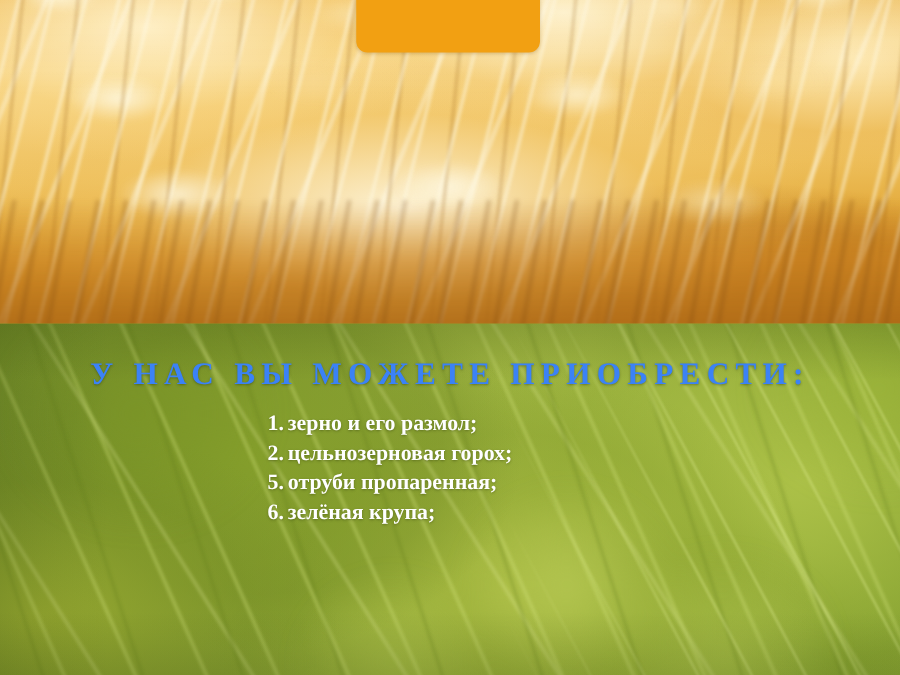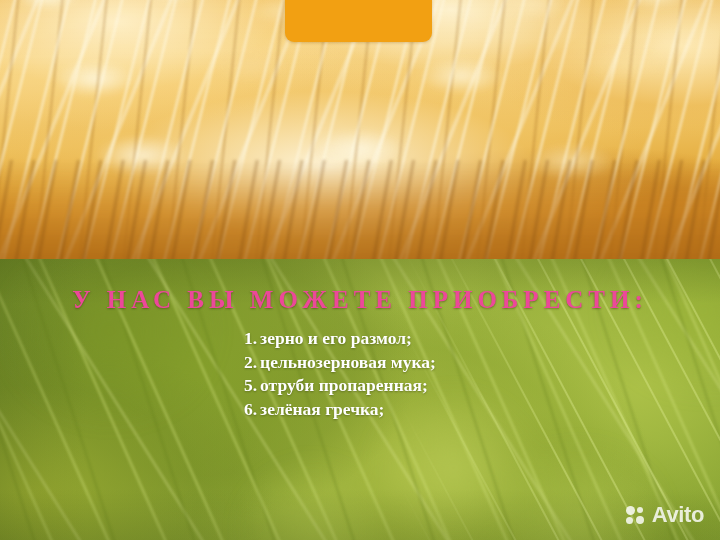--- a/index.html
+++ b/index.html
@@ -236,38 +236,37 @@
     position: absolute;
     inset: 0;
     z-index: 5;
   }
   .headline {
     position: absolute;
     left: 0;
     top: 287px;
     width: 720px;
     text-align: center;
-    color: #ec4899;
+    color: #3b82f6;
     font-family: "Liberation Serif", "DejaVu Serif", serif;
     font-weight: 700;
     font-size: 25px;
     letter-spacing: 5.0px;
     line-height: 1;
     text-shadow: 0 1px 2px rgba(40,50,10,0.45);
     white-space: nowrap;
   }
   .item-list {
     position: absolute;
     left: 0;
     top: 327px;
     width: 620px;
     display: flex;
     flex-direction: column;
     align-items: center;
-    padding-left: 28px;
   }
   .item-list-inner {
     display: block;
     text-align: left;
   }
   .list-item {
     color: #ffffff;
     font-family: "Liberation Serif", "DejaVu Serif", serif;
     font-weight: 700;
     font-size: 17.5px;
@@ -345,42 +344,33 @@
     <div class="headline">У НАС ВЫ МОЖЕТЕ ПРИОБРЕСТИ:</div>
 
     <div class="item-list">
       <div class="item-list-inner">
 
         <div class="list-item">
           <span class="list-num">1.</span><span>зерно и его размол;</span>
         </div>
 
         <div class="list-item">
-          <span class="list-num">2.</span><span>цельнозерновая мука;</span>
+          <span class="list-num">2.</span><span>цельнозерновая горох;</span>
         </div>
 
 
 
         <div class="list-item">
           <span class="list-num">5.</span><span>отруби пропаренная;</span>
         </div>
 
         <div class="list-item">
-          <span class="list-num">6.</span><span>зелёная гречка;</span>
+          <span class="list-num">6.</span><span>зелёная крупа;</span>
         </div>
 
 
 
       </div>
     </div>
 
-    <div class="avito-mark">
-      <span class="avito-dots">
-        <i class="d1"></i>
-          <i class="d2"></i>
-          <i class="d3"></i>
-          <i class="d4"></i>
-      </span>
-      <span class="avito-word">Avito</span>
-    </div>
 
   </div>
 </div>
 
 </body></html>

